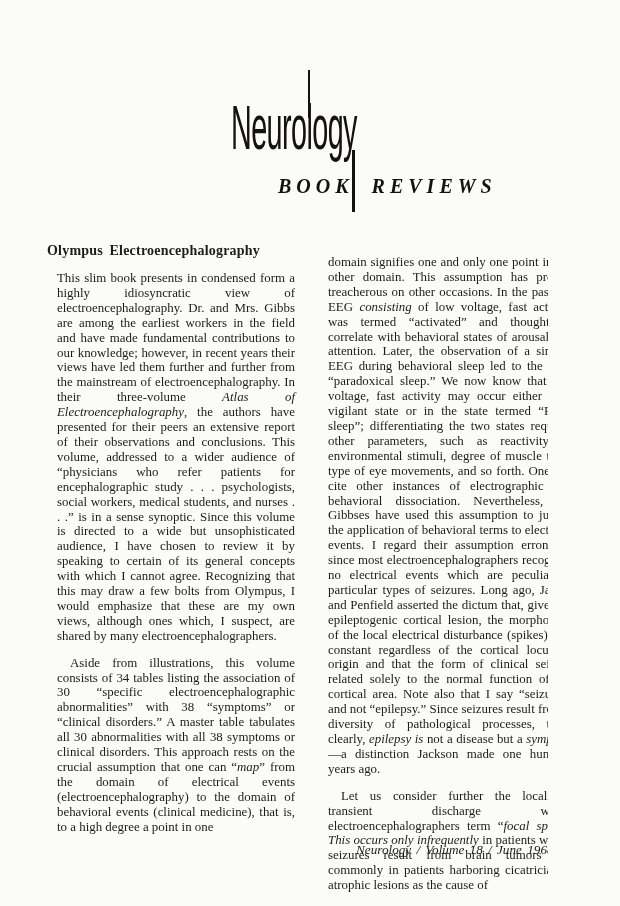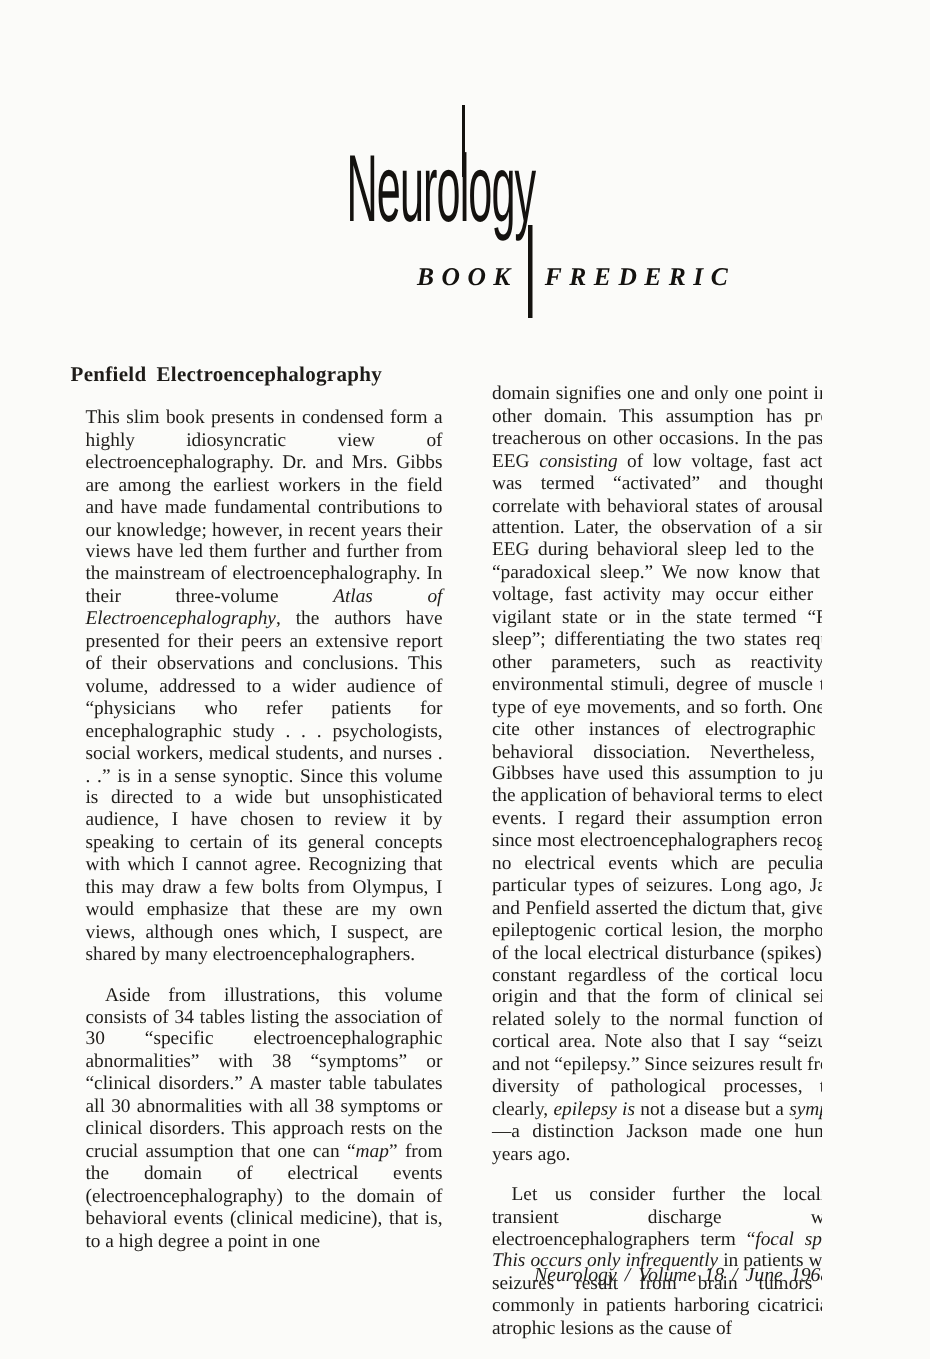--- a/index.html
+++ b/index.html
@@ -43,21 +43,21 @@
     background: #14120f;
   }
   .section-title {
     position: absolute;
     left: 278px; top: 175px;
     display: flex;
     gap: 18px;
     font-family: "Liberation Serif", serif;
     font-style: italic;
     font-weight: 700;
-    font-size: 17px;
+    font-size: 20px;
     letter-spacing: 5px;
     color: #14120f;
     white-space: nowrap;
   }
 
   
   .col {
     position: absolute;
     top: 243px;
     font-size: 12.9px;
@@ -119,26 +119,26 @@
 <body>
 
 <div class="page">
 
   <header>
     <div class="logo">Neurology</div>
     <div class="logo-ascender"></div>
     <div class="logo-descender"></div>
     <div class="section-title">
       <span>BOOK</span>
-      <span>FREDERIC</span>
+      <span>REVIEWS</span>
     </div>
   </header>
 
   <section class="col col-left">
-    <h2 class="book-title">Penfield Electroencephalography</h2>
+    <h2 class="book-title">Olympus Electroencephalography</h2>
     <p class="body-para"><span class="seg-n">This slim book presents in condensed form a highly idiosyncratic view of electroencephalography. Dr. and Mrs. Gibbs are among the earliest workers in the field and have made fundamental contributions to our knowledge; however, in recent years their views have led them further and further from the mainstream of electroencephalography. In their three-volume </span><span class="seg-i">Atlas of Electroencephalography</span><span class="seg-n">, the authors have presented for their peers an extensive report of their observations and conclusions. This volume, addressed to a wider audience of “physicians who refer patients for encephalographic study . . . psychologists, social workers, medical students, and nurses . . .” is in a sense synoptic. Since this volume is directed to a wide but unsophisticated audience, I have chosen to review it by speaking to certain of its general concepts with which I cannot agree. Recognizing that this may draw a few bolts from Olympus, I would emphasize that these are my own views, although ones which, I suspect, are shared by many electroencephalographers.</span></p>
     <p class="body-para indent"><span class="seg-n">Aside from illustrations, this volume consists of 34 tables listing the association of 30 “specific electroencephalographic abnormalities” with 38 “symptoms” or “clinical disorders.” A master table tabulates all 30 abnormalities with all 38 symptoms or clinical disorders. This approach rests on the crucial assumption that one can “</span><span class="seg-i">map</span><span class="seg-n">” from the domain of electrical events (electroencephalography) to the domain of behavioral events (clinical medicine), that is, to a high degree a point in one</span></p>
   </section>
 
   <section class="col col-right">
     <p class="body-para"><span class="seg-n">domain signifies one and only one point in the other domain. This assumption has proved treacherous on other occasions. In the past, an EEG </span><span class="seg-i">consisting</span><span class="seg-n"> of low voltage, fast activity was termed “activated” and thought to correlate with behavioral states of arousal and attention. Later, the observation of a similar EEG during behavioral sleep led to the term “paradoxical sleep.” We now know that low voltage, fast activity may occur either in a vigilant state or in the state termed “REM sleep”; differentiating the two states requires other parameters, such as reactivity to environmental stimuli, degree of muscle tone, type of eye movements, and so forth. One can cite other instances of electrographic and behavioral dissociation. Nevertheless, the Gibbses have used this assumption to justify the application of behavioral terms to electrical events. I regard their assumption erroneous since most electroencephalographers recognize no electrical events which are peculiar to particular types of seizures. Long ago, Jasper and Penfield asserted the dictum that, given an epileptogenic cortical lesion, the morphology of the local electrical disturbance (spikes) was constant regardless of the cortical locus of origin and that the form of clinical seizure related solely to the normal function of the cortical area. Note also that I say “seizures” and not “epilepsy.” Since seizures result from a diversity of pathological processes, then, clearly, </span><span class="seg-i">epilepsy is</span><span class="seg-n"> not a disease but a </span><span class="seg-i">symptom</span><span class="seg-n">—a distinction Jackson made one hundred years ago.</span></p>
     <p class="body-para indent"><span class="seg-n">Let us consider further the localized, transient discharge which electroencephalographers term “</span><span class="seg-i">focal spike.</span><span class="seg-n">” </span><span class="seg-i">This occurs only infrequently</span><span class="seg-n"> in patients whose seizures result from brain tumors but commonly in patients harboring cicatricial or atrophic lesions as the cause of</span></p>
   </section>
 
   <footer class="page-footer">

